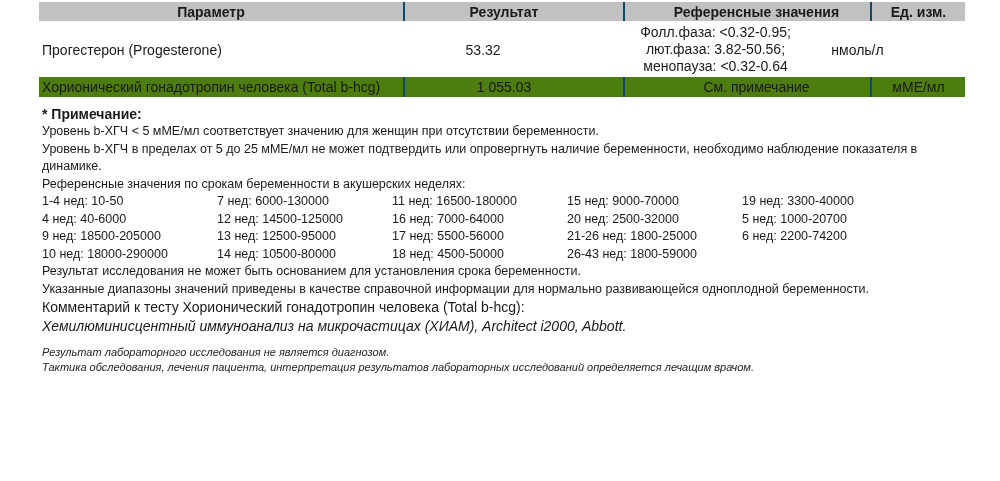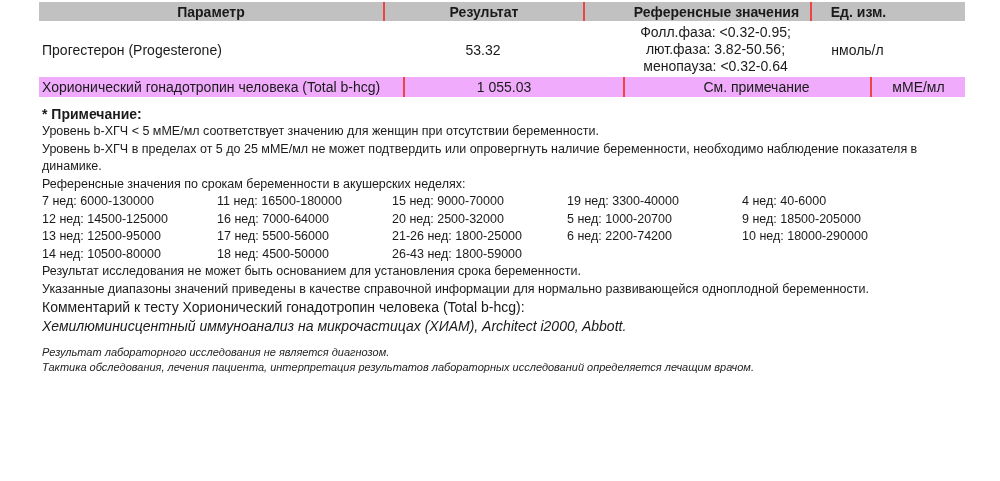--- a/index.html
+++ b/index.html
@@ -8,24 +8,24 @@
     .tbl { position:absolute; left:39px; top:2px; width:926px; }
     .row { display:flex; }
     .cell { box-sizing:border-box; display:flex; align-items:center; font-size:14px; }
     .c1 { width:344px; padding-left:3px; }
     .c2 { width:200px; justify-content:center; }
     .c3 { width:227px; justify-content:center; text-align:center;padding-left:38px; }
     .c4 { width:95px; justify-content:center; }
     .hdr { background:#c1c1c1; height:19px; }
     .hdr .cell { font-weight:bold; font-size:14px; }
     .hdr .c1 { justify-content:center; padding-left:0; }
-    .sep { border-left:2px solid #ef4444; }
+    .sep { border-left:2px solid #0c4a6e;margin-left:20px; }
     .r1 { height:53px; margin-top:2px; }
     .r1 .c3 { flex-direction:column; line-height:17px; font-size:14px; }
-    .r2 { height:20px; background:#f0abfc; margin-top:1px;justify-content:space-between; }
+    .r2 { height:20px; background:#4d7c0f; margin-top:1px;justify-content:space-between; }
     .notes { position:absolute; left:42px; top:105px; width:930px; font-size:12.5px; line-height:17.5px; }
     .notes .title { font-weight:bold; font-size:14px; line-height:18px; }
     .grid { display:grid; grid-template-columns:175px 175px 175px 175px 175px; }
     .comment { font-size:14px; line-height:19px; }
     .method { font-size:14px; font-style:italic; line-height:19px; }
     .disc { position:absolute; left:42px; top:345px; font-size:11px; font-style:italic; line-height:15px; color:#222; }
   </style>
 </head>
 <body>
 
@@ -53,20 +53,21 @@
     <div class="cell c4 sep">мМЕ/мл</div>
   </div>
 </div>
 
 <div class="notes">
   <div class="title">* Примечание:</div>
   <div>Уровень b-ХГЧ &lt; 5 мМЕ/мл соответствует значению для женщин при отсутствии беременности.</div>
   <div style="width:890px">Уровень b-ХГЧ в пределах от 5 до 25 мМЕ/мл не может подтвердить или опровергнуть наличие беременности, необходимо наблюдение показателя в динамике.</div>
   <div>Референсные значения по срокам беременности в акушерских неделях:</div>
   <div class="grid">
+    <div>1-4 нед: 10-50</div>
     <div>7 нед: 6000-130000</div>
     <div>11 нед: 16500-180000</div>
     <div>15 нед: 9000-70000</div>
     <div>19 нед: 3300-40000</div>
     <div>4 нед: 40-6000</div>
     <div>12 нед: 14500-125000</div>
     <div>16 нед: 7000-64000</div>
     <div>20 нед: 2500-32000</div>
     <div>5 нед: 1000-20700</div>
     <div>9 нед: 18500-205000</div>

